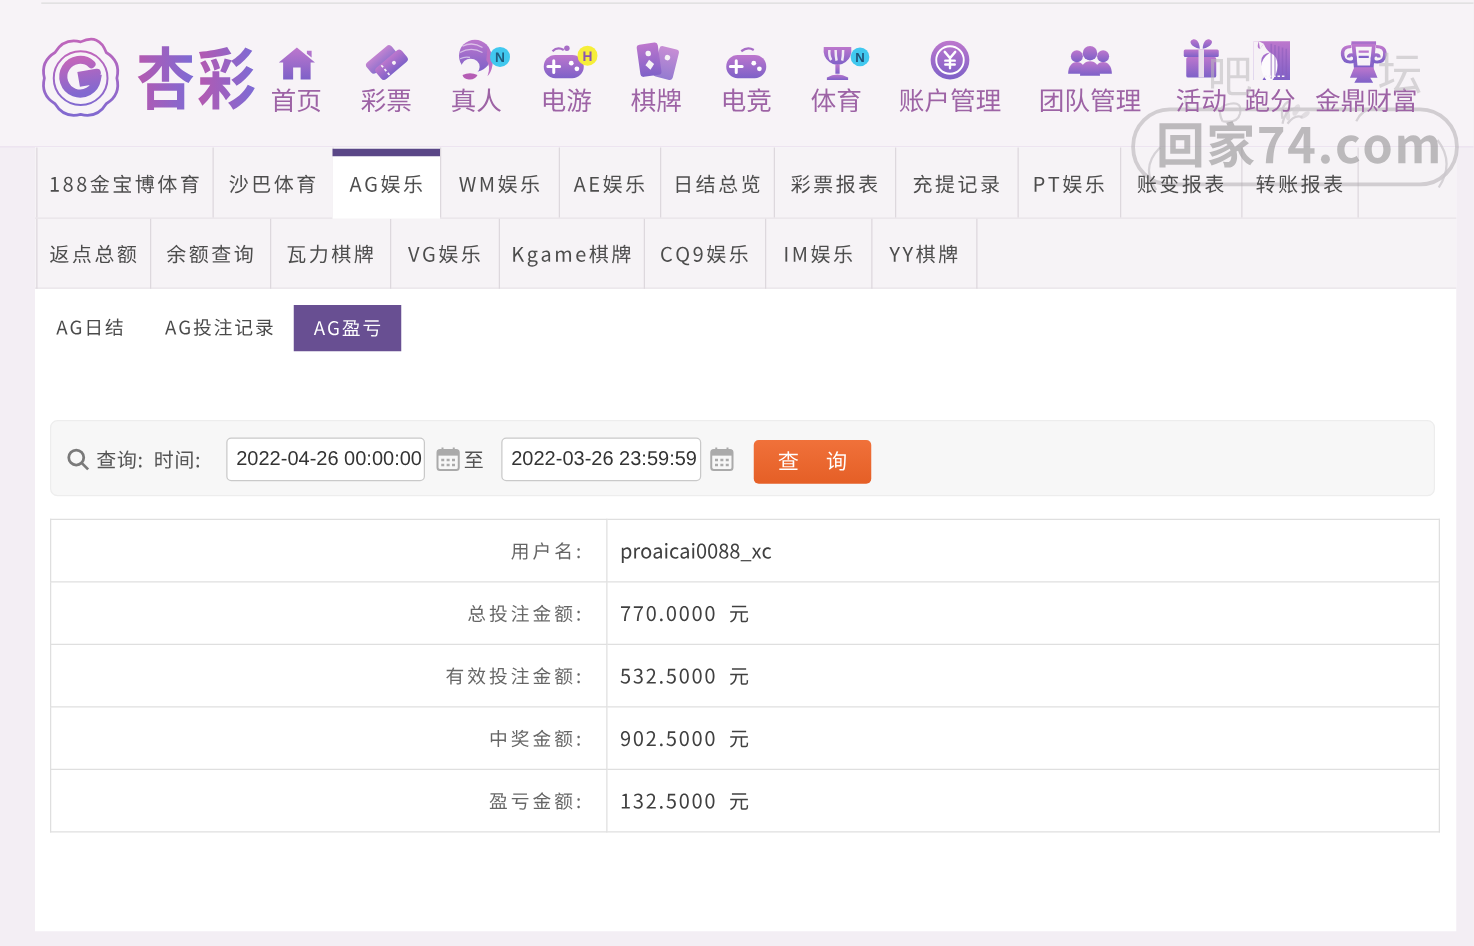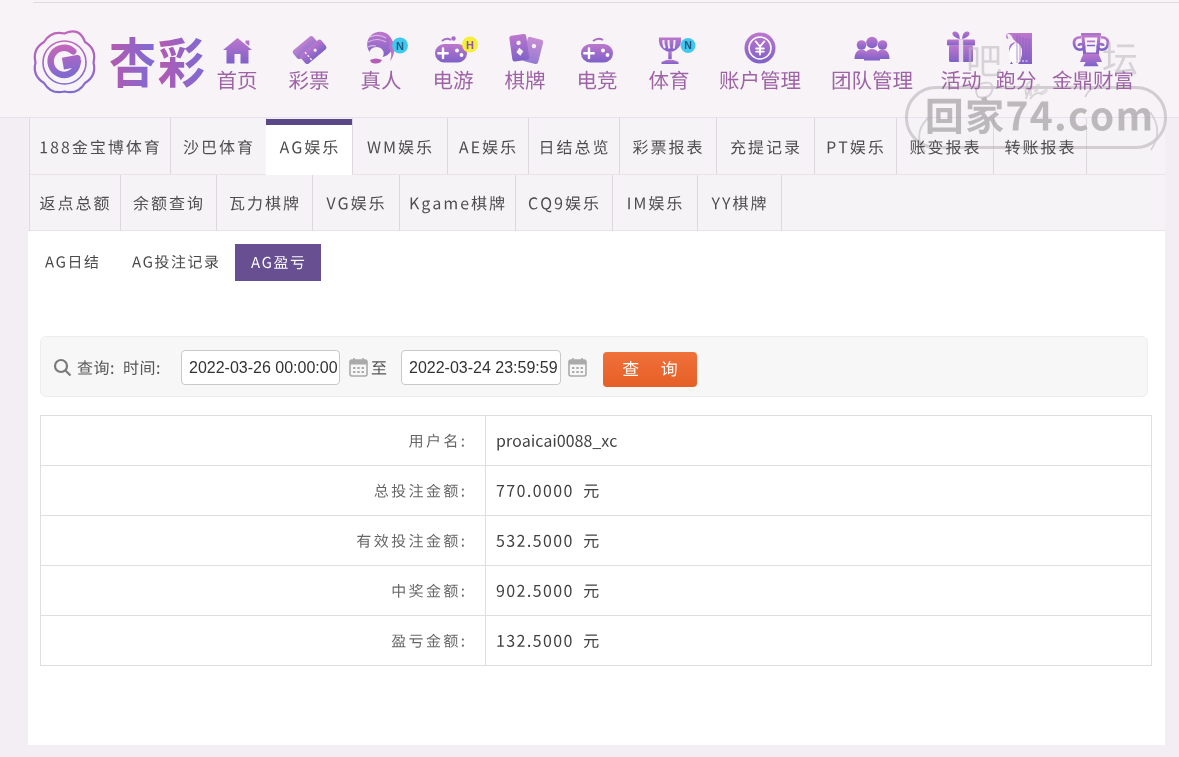--- a/index.html
+++ b/index.html
@@ -40,22 +40,22 @@
 <div class="abs vsep" style="left:216px;top:175px;height:56px"></div>
 <div class="abs vsep" style="left:312px;top:175px;height:56px"></div>
 <div class="abs vsep" style="left:399px;top:175px;height:56px"></div>
 <div class="abs vsep" style="left:515px;top:175px;height:56px"></div>
 <div class="abs vsep" style="left:612px;top:175px;height:56px"></div>
 <div class="abs vsep" style="left:697px;top:175px;height:56px"></div>
 <div class="abs vsep" style="left:781px;top:175px;height:56px"></div>
 <div class="abs" id="activetab"></div>
 <div class="abs" id="subactive"></div>
 <div class="abs" id="qbar"></div>
-<div class="abs inp" style="left:181px;width:159px;">2022-03-26 00:00:00</div>
-<div class="abs inp" style="left:401px;width:160px;">2022-03-24 23:59:59</div>
+<div class="abs inp" style="left:181px;width:159px;">2022-04-26 00:00:00</div>
+<div class="abs inp" style="left:401px;width:160px;">2022-03-26 23:59:59</div>
 <div class="abs" id="btn"></div>
 <table class="m">
     <colgroup>
       <col style="width:445px">
       <col style="width:666px">
     </colgroup>
 <tbody>
       <tr>
         <td></td>
         <td></td>

